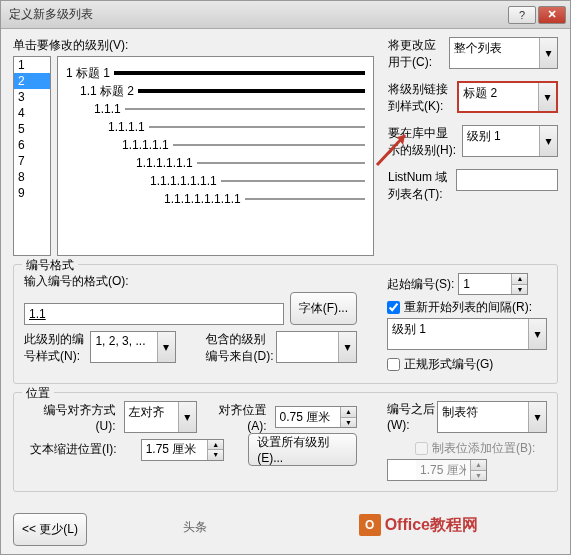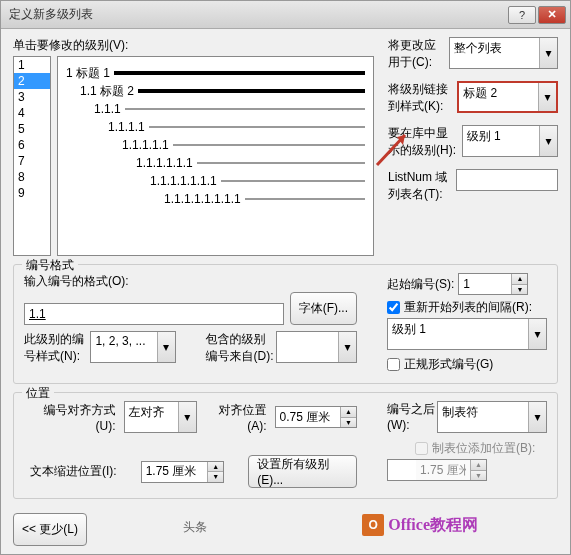--- a/index.html
+++ b/index.html
@@ -44,21 +44,21 @@
 .spin input { border: none; flex: 1; padding: 2px 4px; width: 40px; outline: none; }
 .spin .spb { width: 16px; display: flex; flex-direction: column; }
 .spin .spb div { flex:1; border-left:1px solid #aaa; display:flex; align-items:center; justify-content:center; font-size:7px; background: linear-gradient(#f4f4f4,#ddd); }
 .spin .spb div:first-child { border-bottom:1px solid #aaa; }
 .footer { position: absolute; bottom: 8px; left: 12px; right: 12px; display: flex; align-items: center; text-align: right; }
 .red-arrow { position: absolute; left: 372px; top: 128px; width: 40px; height: 40px; pointer-events: none; }
 .disabled { color: #888; padding-left: 28px; }
 .disabled .arrow, .disabled input { color: #888; }
 .watermark { position: absolute; right: 80px; bottom: 10px; display:flex; align-items:center; gap:4px; opacity:0.85;}
 .wm-icon { width:22px; height:22px; background:#d35400; display:flex; align-items:center; justify-content:center; border-radius:2px;}
-.wm-text { color:#a21caf; font-weight:bold; font-size:16px;font-family:Liberation Serif, serif;}
+.wm-text { color:#b91c1c; font-weight:bold; font-size:16px;}
 .tag { position:absolute; left:170px; bottom:10px; color:#666;}
 .underline { text-decoration: underline; }
 </style>
 </head>
 <body>
 
 <div class="dialog">
   <div class="titlebar">
     <span class="titlebar-text">定义新多级列表</span>
     <div class="titlebar-btns">
@@ -203,21 +203,21 @@
             <span>正规形式编号(G)</span>
           </div>
         </div>
       </div>
     </div>
 
     <div class="fieldset">
       <span class="legend">位置</span>
       <div class="grid2">
         <div style="flex:1">
-          <div class="pair" style="margin-bottom:22px; gap:8px">
+          <div class="pair" style="margin-bottom:0; gap:8px">
             <span class="label" style="width:100px">编号对齐方式(U):</span>
             <div class="dropdown" style="width:80px">
               <span class="val">左对齐</span>
               <span class="arrow">▾</span>
             </div>
             <span class="label">对齐位置(A):</span>
             <div class="spin" style="width:90px">
               <input value="0.75 厘米" style="">
               <div class="spb">
                   <div>▲</div>

